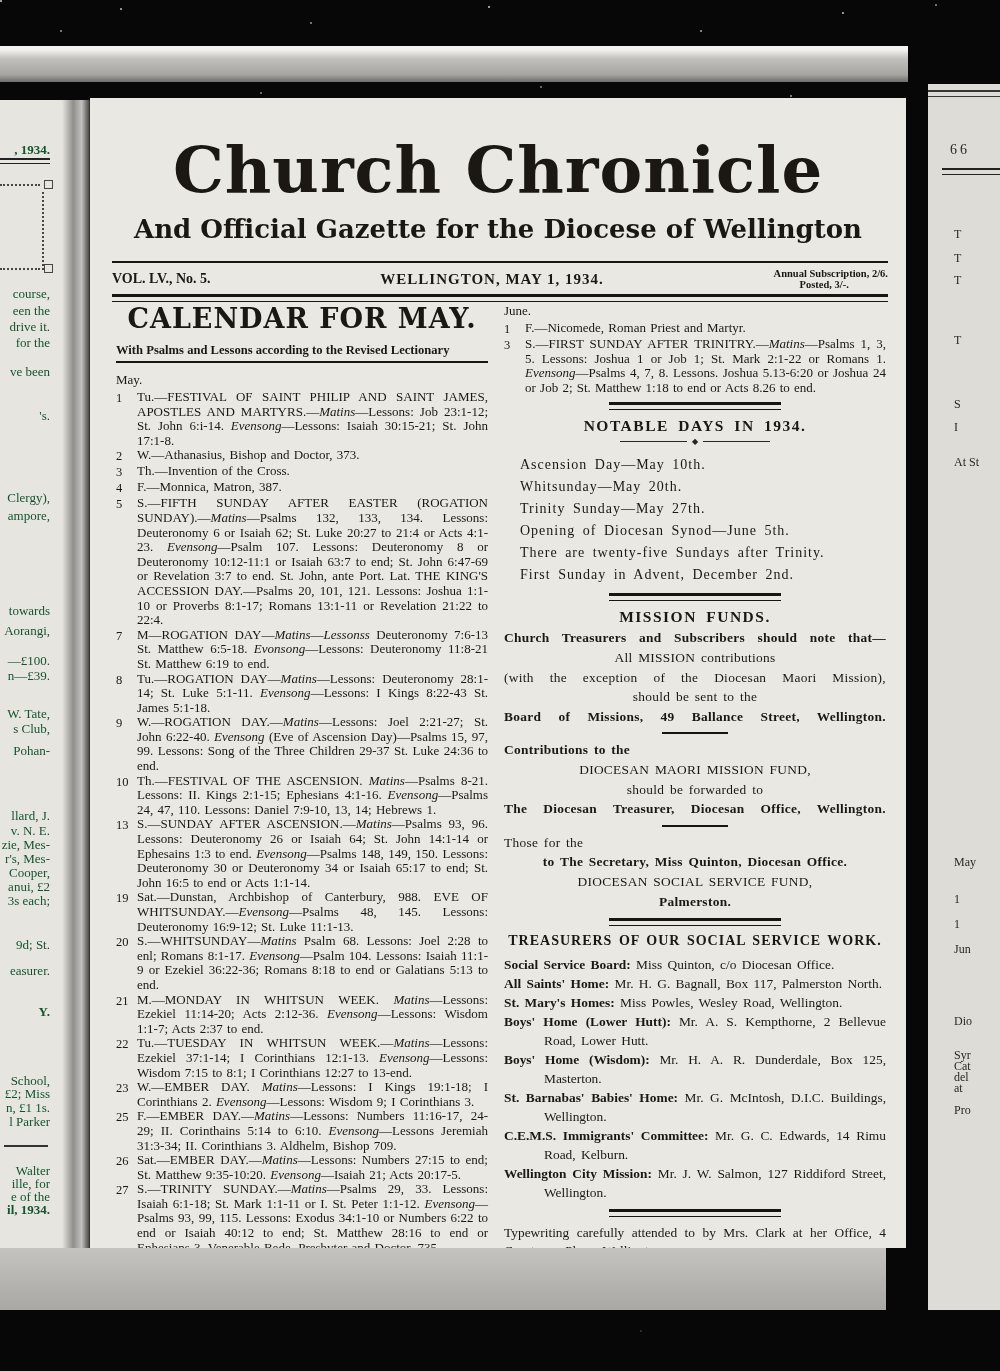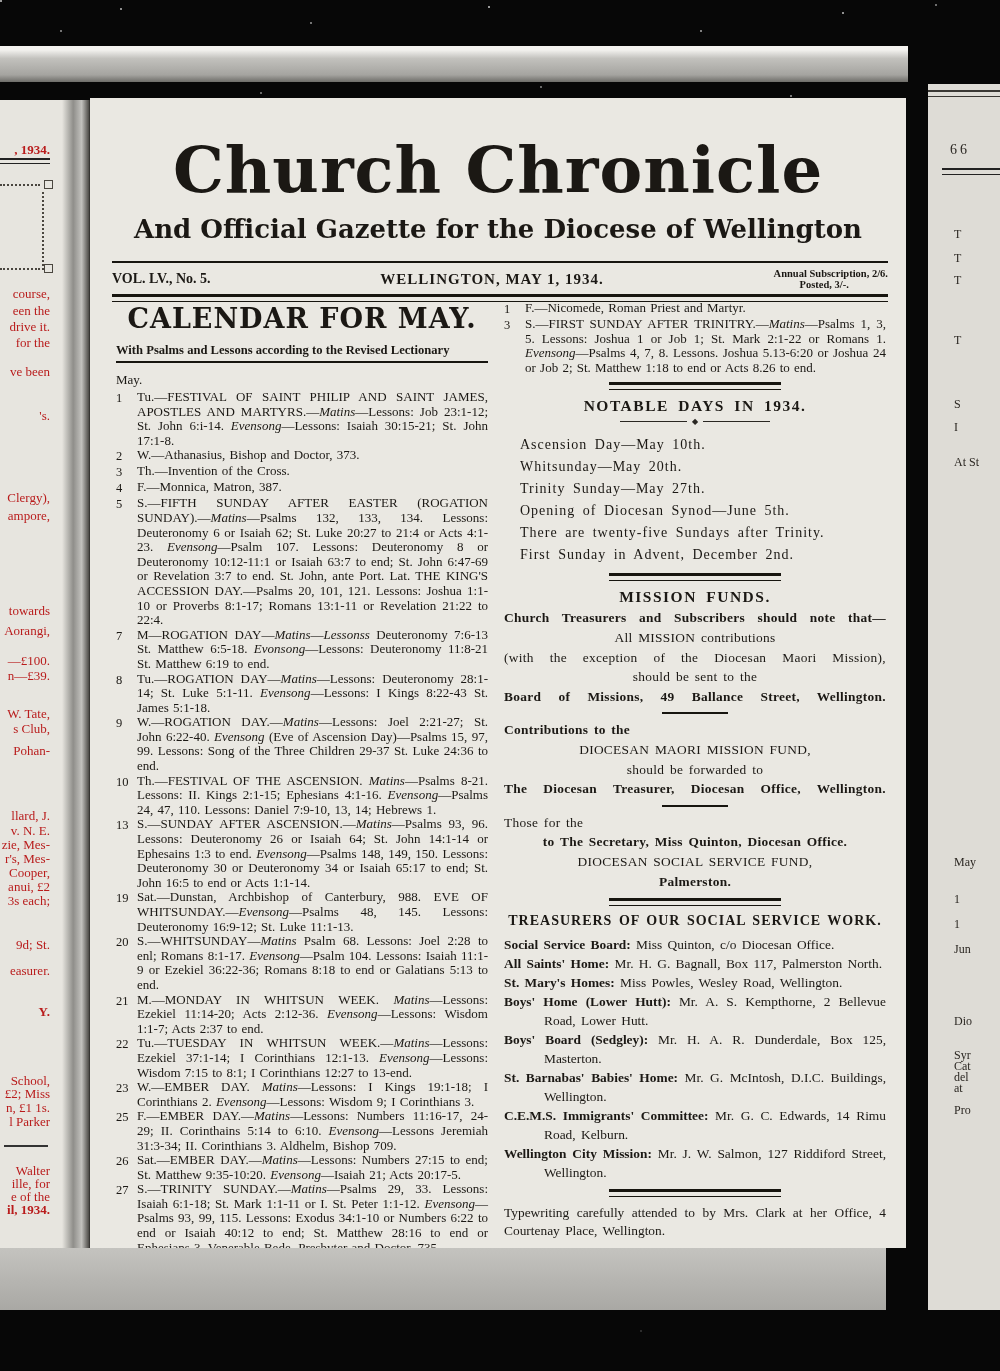--- a/index.html
+++ b/index.html
@@ -13,21 +13,21 @@
                 260px 92px #8a8a8a, 790px 95px #9f9f9f, 70px 1255px #444, 640px 1330px #3a3a3a;}
   .top-band{position:absolute;left:0;top:46px;width:908px;height:36px;
     background:linear-gradient(180deg,#f4f3f0 0 10%,#c2c1bd 35%,#a5a4a0 80%,#6e6d69 100%);}
   .table-edge{position:absolute;left:0;top:1248px;width:886px;height:62px;
     background:linear-gradient(180deg,#c4c3bf,#a9a8a4);}
 
   
   .left-page{position:absolute;left:0;top:100px;width:88px;height:1148px;background:#e7e5df;}
   .spine{position:absolute;left:62px;top:100px;width:28px;height:1148px;
     background:linear-gradient(90deg,#e7e5df 0,#8f8e8a 40%,#c2c1bd 70%,#4e4c48 96%,#232220 100%);}
-  .lp-frag{position:absolute;right:38px;white-space:nowrap;font-size:13px;color:#b91c1c;}
+  .lp-frag{position:absolute;right:38px;white-space:nowrap;font-size:13px;color:#14532d;}
   .lp-rule{position:absolute;right:38px;width:58px;height:3px;border-top:2px solid #222;border-bottom:1px solid #222;}
   .lp-rule2{position:absolute;right:40px;width:44px;border-top:2px solid #333;}
   .dot-h{position:absolute;border-top:2px dotted #4a463f;width:40px;left:0;}
   .dot-v{position:absolute;border-left:2px dotted #4a463f;height:78px;left:42px;}
   .dot-sq{position:absolute;width:7px;height:7px;border:1px solid #4a463f;left:44px;}
 
   .right-page{position:absolute;left:928px;top:84px;width:72px;height:1226px;background:#dedcd6;}
   .rp-topline{position:absolute;left:0;top:6px;width:72px;height:4px;border-top:2px solid #3a3834;border-bottom:1px solid #3a3834;}
   .rp-num{position:absolute;left:22px;top:58px;font-size:14px;letter-spacing:3px;color:#2b2722;}
   .rp-rule{position:absolute;left:14px;top:84px;width:58px;height:4px;border-top:2px solid #222;border-bottom:1px solid #222;}
@@ -272,20 +272,21 @@
         </div>
 
         <div class="cal-entry">
           <span class="cal-day">27</span>
           <span class="cal-text ital">S.—TRINITY SUNDAY.—<i>Matins</i>—Psalms 29, 33. Lessons: Isaiah 6:1-18; St. Mark 1:1-11 or I. St. Peter 1:1-12. <i>Evensong</i>—Psalms 93, 99, 115. Lessons: Exodus 34:1-10 or Numbers 6:22 to end or Isaiah 40:12 to end; St. Matthew 28:16 to end or Ephesians 3. Venerable Bede, Presbyter and Doctor, 735.</span>
         </div>
       </div>
   </div>
 
   <div class="col-right">
+    <div class="month-label">June.</div>
     <div>
 
         <div class="cal-entry">
           <span class="cal-day">1</span>
           <span class="cal-text ital">F.—Nicomede, Roman Priest and Martyr.</span>
         </div>
 
         <div class="cal-entry">
           <span class="cal-day">3</span>
           <span class="cal-text ital">S.—FIRST SUNDAY AFTER TRINITRY.—<i>Matins</i>—Psalms 1, 3, 5. Lessons: Joshua 1 or Job 1; St. Mark 2:1-22 or Romans 1. <i>Evensong</i>—Psalms 4, 7, 8. Lessons. Joshua 5.13-6:20 or Joshua 24 or Job 2; St. Matthew 1:18 to end or Acts 8.26 to end.</span>
@@ -342,21 +343,21 @@
     <div>
 
         <div class="t-entry"><span class="t-label">Social Service Board:</span><span> Miss Quinton, c/o Diocesan Office.</span></div>
 
         <div class="t-entry"><span class="t-label">All Saints' Home:</span><span> Mr. H. G. Bagnall, Box 117, Palmerston North.</span></div>
 
         <div class="t-entry"><span class="t-label">St. Mary's Homes:</span><span> Miss Powles, Wesley Road, Wellington.</span></div>
 
         <div class="t-entry"><span class="t-label">Boys' Home (Lower Hutt):</span><span> Mr. A. S. Kempthorne, 2 Bellevue Road, Lower Hutt.</span></div>
 
-        <div class="t-entry"><span class="t-label">Boys' Board (Sedgley):</span><span> Mr. H. A. R. Dunderdale, Box 125, Masterton.</span></div>
+        <div class="t-entry"><span class="t-label">Boys' Home (Wisdom):</span><span> Mr. H. A. R. Dunderdale, Box 125, Masterton.</span></div>
 
         <div class="t-entry"><span class="t-label">St. Barnabas' Babies' Home:</span><span> Mr. G. McIntosh, D.I.C. Buildings, Wellington.</span></div>
 
         <div class="t-entry"><span class="t-label">C.E.M.S. Immigrants' Committee:</span><span> Mr. G. C. Edwards, 14 Rimu Road, Kelburn.</span></div>
 
         <div class="t-entry"><span class="t-label">Wellington City Mission:</span><span> Mr. J. W. Salmon, 127 Riddiford Street, Wellington.</span></div>
       </div>
 
     <div class="sep"></div>
 

